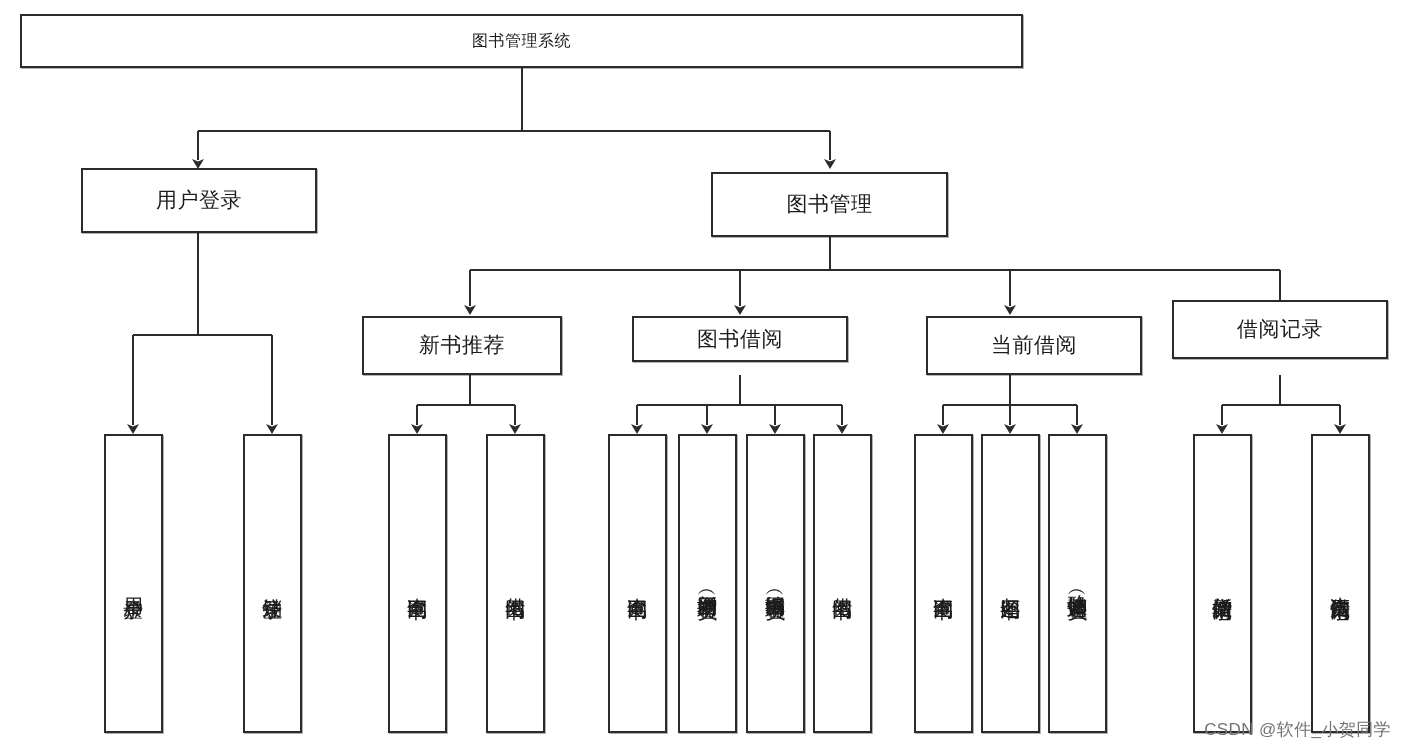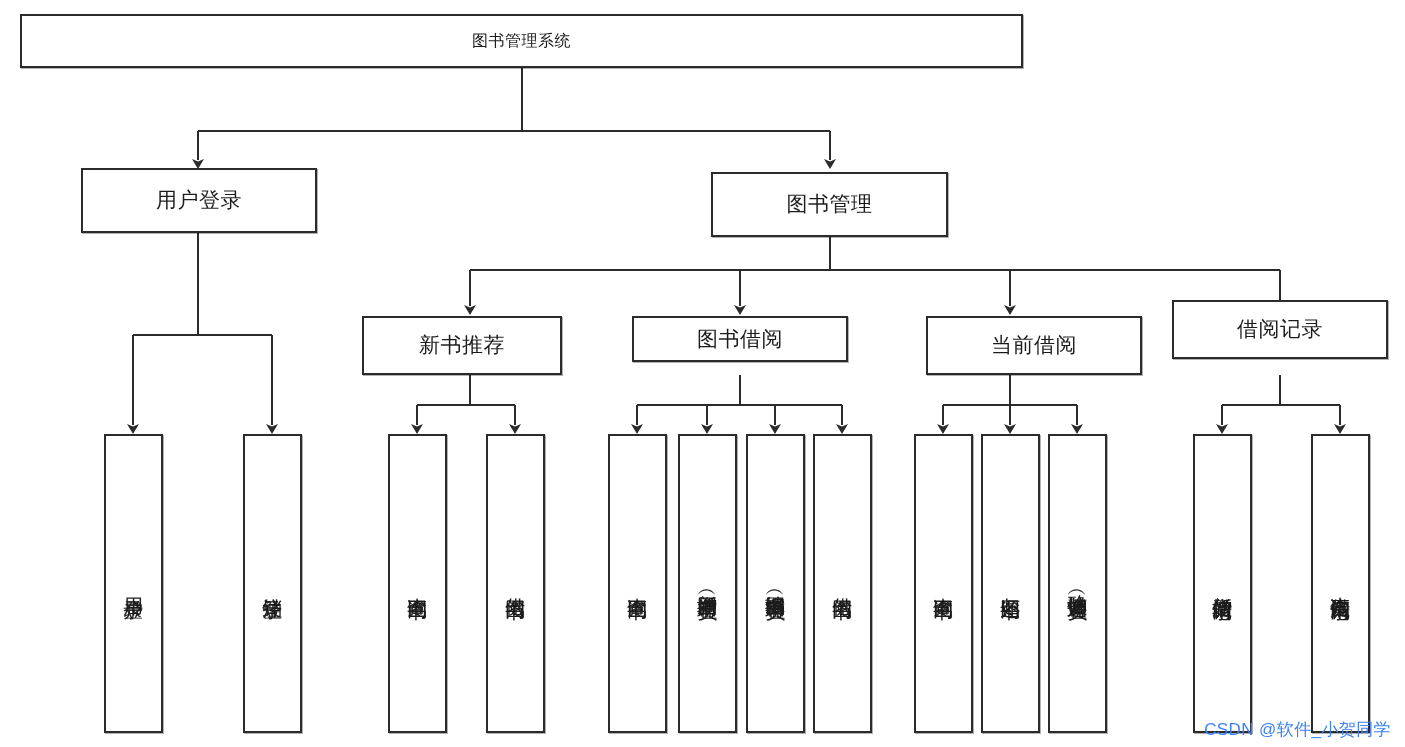--- a/index.html
+++ b/index.html
@@ -49,21 +49,21 @@
     font-size: 20px;
     letter-spacing: 1px;
     line-height: 1.12;
     white-space: nowrap;
   }
   .node.root .label { font-size: 16px; }
   .watermark {
     position: absolute;
     right: 14px;
     bottom: 6px;
-    color: #3b82f6;
+    color: #737373;
     font-size: 17px;
     letter-spacing: 0.4px;
     z-index: 9;
     white-space: nowrap;
     user-select: none;
   }
 </style>
 </head>
 <body>
 

